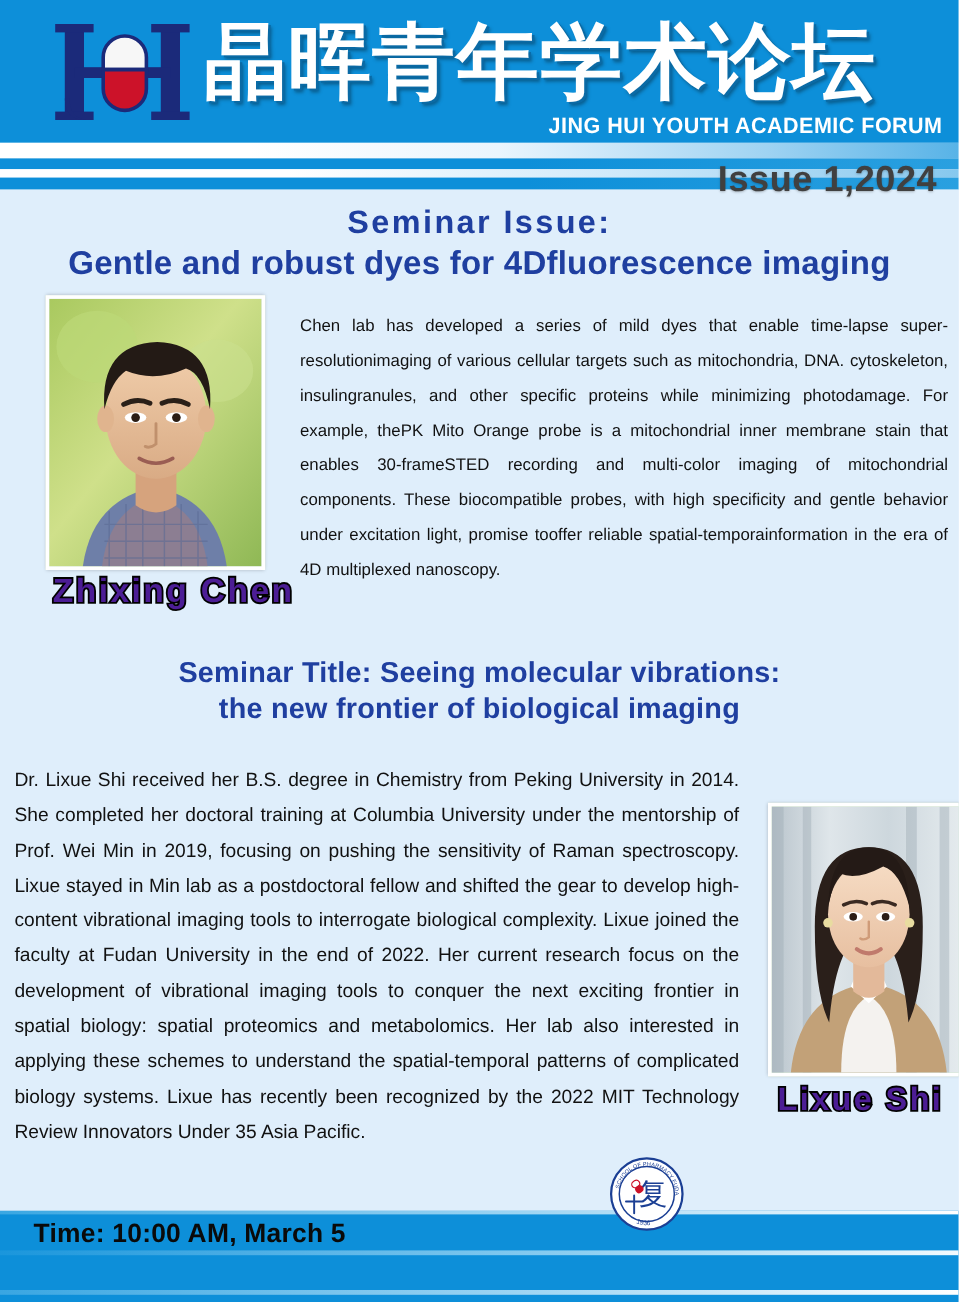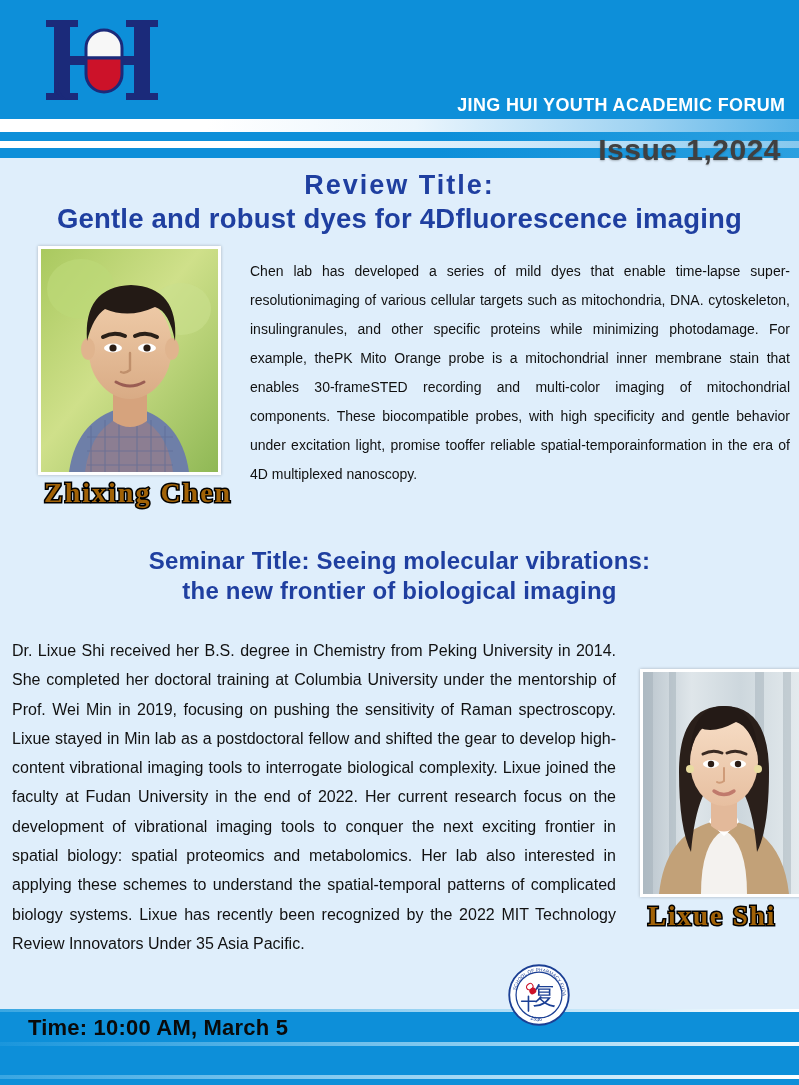--- a/index.html
+++ b/index.html
@@ -101,23 +101,23 @@
     position:absolute;left:38px;top:0;width:183px;
   }
   .photo-frame{
     border:3px solid #ffffff;
     box-shadow:0 0 3px rgba(0,0,0,.25);
     overflow:hidden;
     background:#cfe3cc;
   }
   .photo1{width:177px;height:223px;display:block;}
   .name-label{
-    font-family:Liberation Serif, serif;
+    font-family:Liberation Sans, sans-serif;
     font-weight:700;
-    color:#a16207;
+    color:#4c1d95;
     letter-spacing:2px;
     -webkit-text-stroke:3px #000000;
     paint-order:stroke fill;
     white-space:nowrap;
   }
   #name1{
     position:absolute;left:6px;top:231px;
     font-size:28px;
   }
   .abstract{
@@ -202,33 +202,34 @@
       <rect x="84" y="8" width="32" height="7" fill="#1b2a7a"></rect>
       <rect x="4" y="81" width="32" height="7" fill="#1b2a7a"></rect>
       <rect x="84" y="81" width="32" height="7" fill="#1b2a7a"></rect>
       <rect x="20" y="44" width="80" height="9" fill="#1b2a7a"></rect>
 
       <path d="M12 70 q0 18 18 18 q-14 -2 -14 -18 z" fill="#1b2a7a"></path>
 
       <path d="M44 36 a18 18 0 0 1 36 0 v10 h-36 z" fill="#f7f7f7" stroke="#1b2a7a" stroke-width="3"></path>
       <path d="M44 46 h36 v16 a18 18 0 0 1 -36 0 z" fill="#cc1229" stroke="#1b2a7a" stroke-width="3"></path>
     </svg>
+    <div class="cn-title">晶晖青年学术论坛</div>
     <div class="en-title">JING HUI YOUTH ACADEMIC FORUM</div>
   </div>
 
   <div class="stripe stripe-white1"></div>
   <div class="stripe stripe-blue1"></div>
   <div class="stripe stripe-white2"></div>
   <div class="stripe stripe-blue2"></div>
   <div class="issue">Issue 1,2024</div>
 
   <div class="content">
 
     <div class="seminar-title" id="title1">
-      <span class="l1">Review Title:</span>
+      <span class="l1">Seminar Issue:</span>
       <span class="l2">Gentle and robust dyes for 4Dfluorescence imaging</span>
     </div>
 
     <div class="block1">
 
       <div class="photo1-wrap">
         <div class="photo-frame">
           <svg class="photo1" viewBox="0 0 177 223" preserveAspectRatio="none">
             <defs>
               <linearGradient id="bg1" x1="0" y1="0" x2="1" y2="1">

